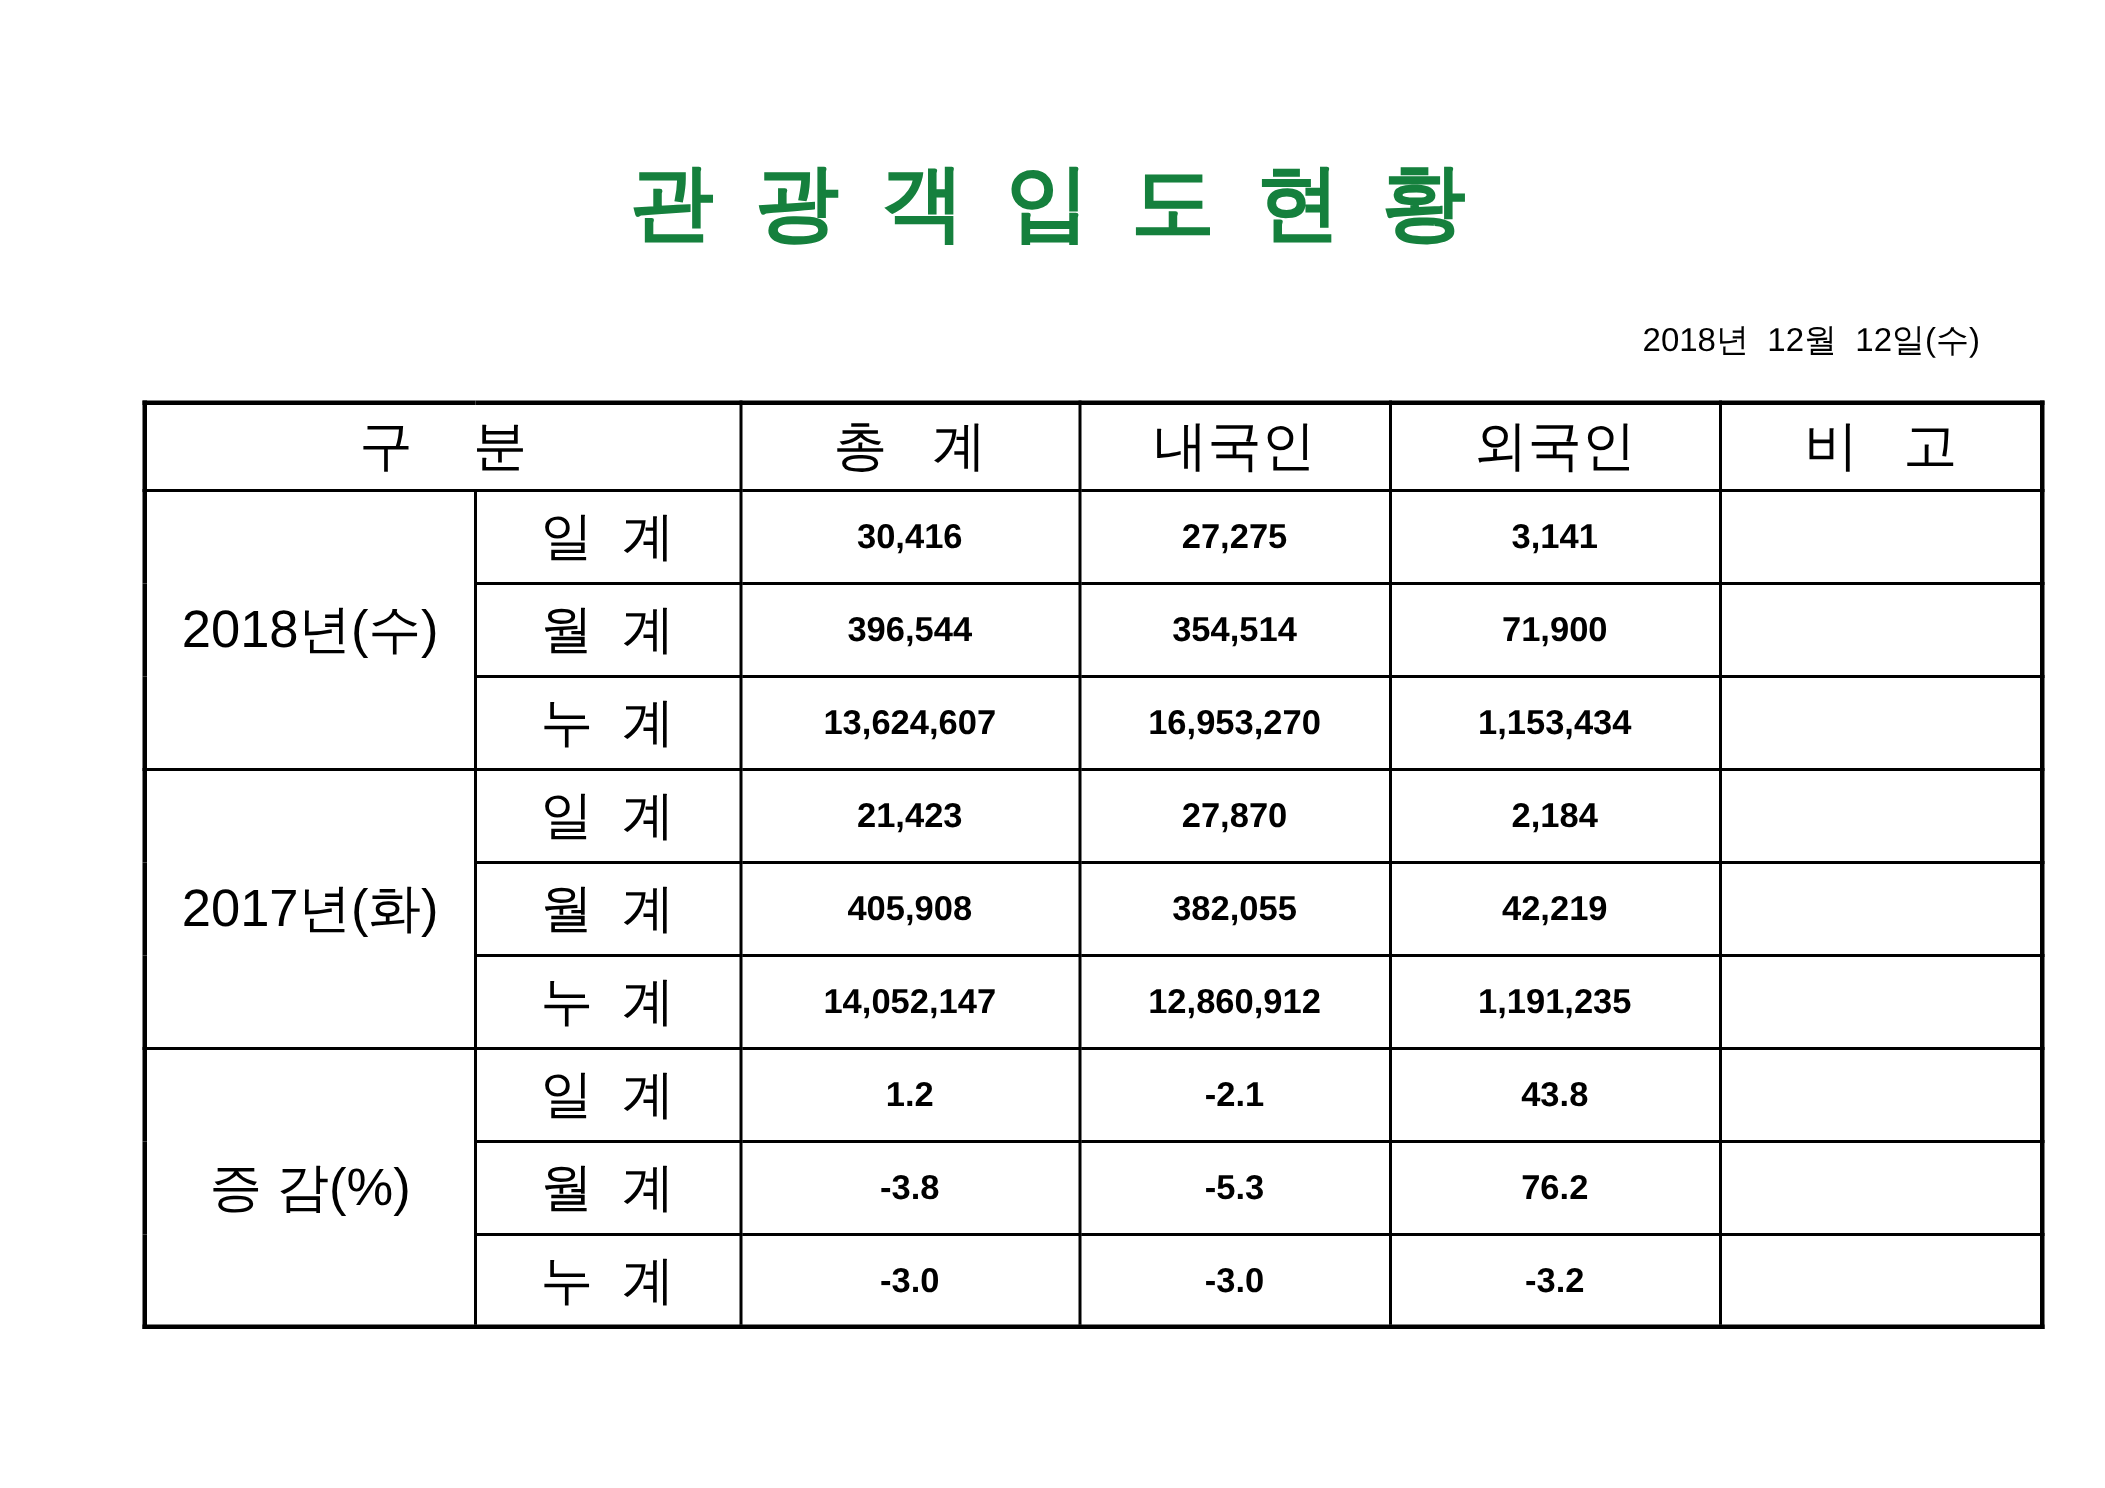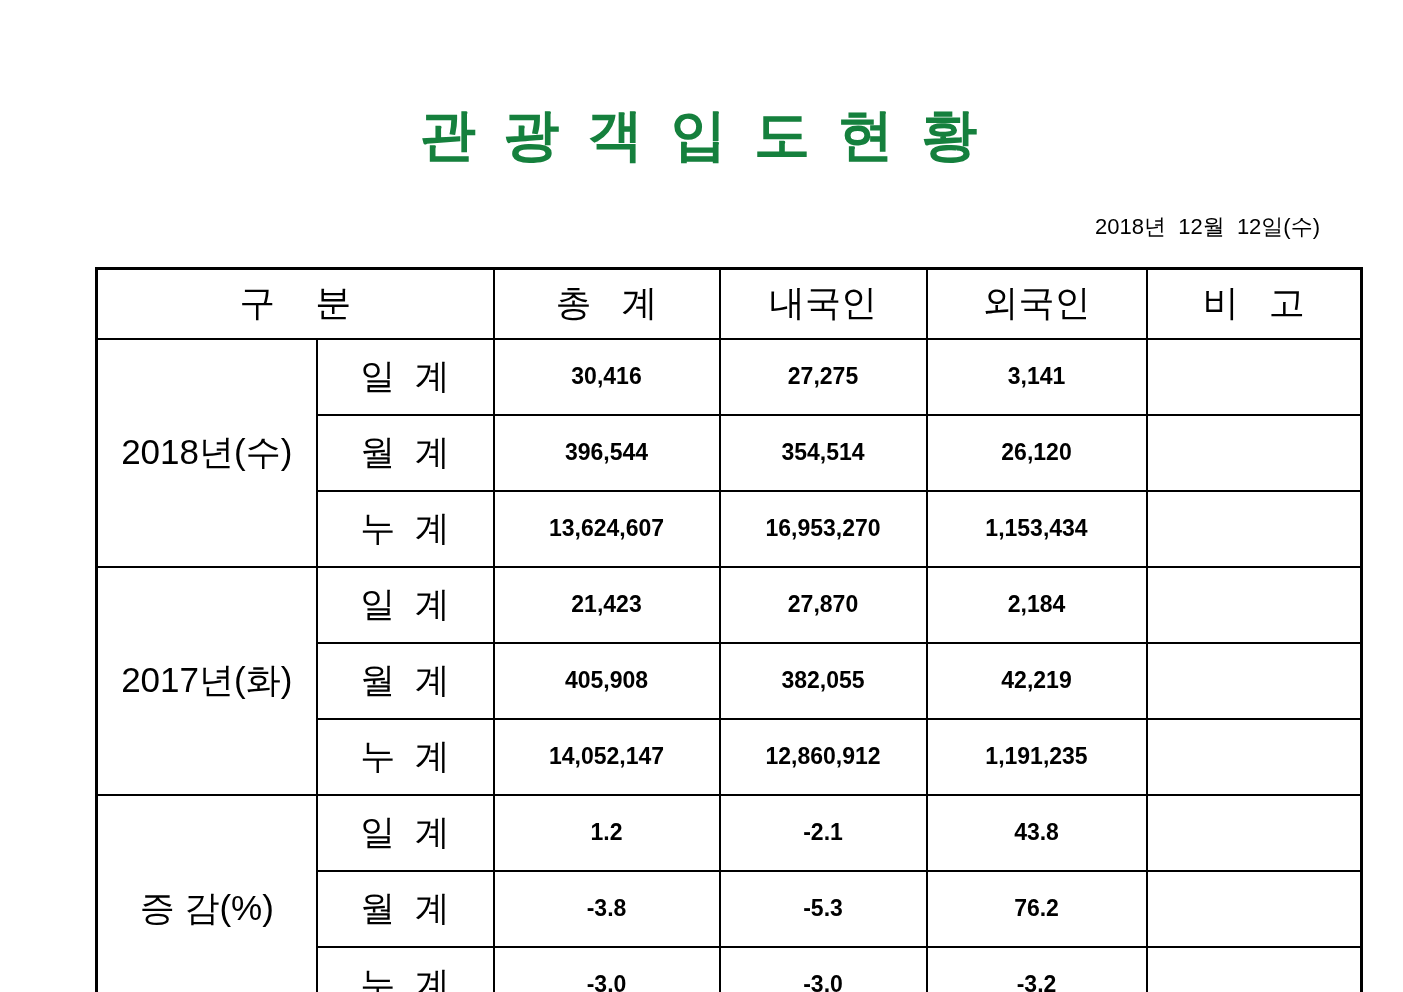--- a/index.html
+++ b/index.html
@@ -44,26 +44,26 @@
   }
   table.report th,
   table.report td {
     border: 2px solid #000000;
     text-align: center;
     vertical-align: middle;
     white-space: pre;
     overflow: hidden;
   }
   table.report th {
-    height: 70px;
+    height: 58px;
     font-size: 36px;
     font-weight: normal;
   }
   table.report td {
-    height: 76px;
+    height: 62px;
   }
   td.group-cell {
     font-size: 35px;
     font-weight: normal;
   }
   td.label-cell {
     font-size: 35px;
     font-weight: normal;
   }
   td.num-cell {
@@ -105,21 +105,21 @@
       <td class="label-cell">일  계</td>
       <td class="num-cell">30,416</td>
       <td class="num-cell">27,275</td>
       <td class="num-cell">3,141</td>
       <td class="note-cell"></td>
     </tr>
     <tr>
       <td class="label-cell">월  계</td>
       <td class="num-cell">396,544</td>
       <td class="num-cell">354,514</td>
-      <td class="num-cell">26,120</td>
+      <td class="num-cell">71,900</td>
       <td class="note-cell"></td>
     </tr>
     <tr>
       <td class="label-cell">누  계</td>
       <td class="num-cell">13,624,607</td>
       <td class="num-cell">16,953,270</td>
       <td class="num-cell">1,153,434</td>
       <td class="note-cell"></td>
     </tr>
     <tr>

